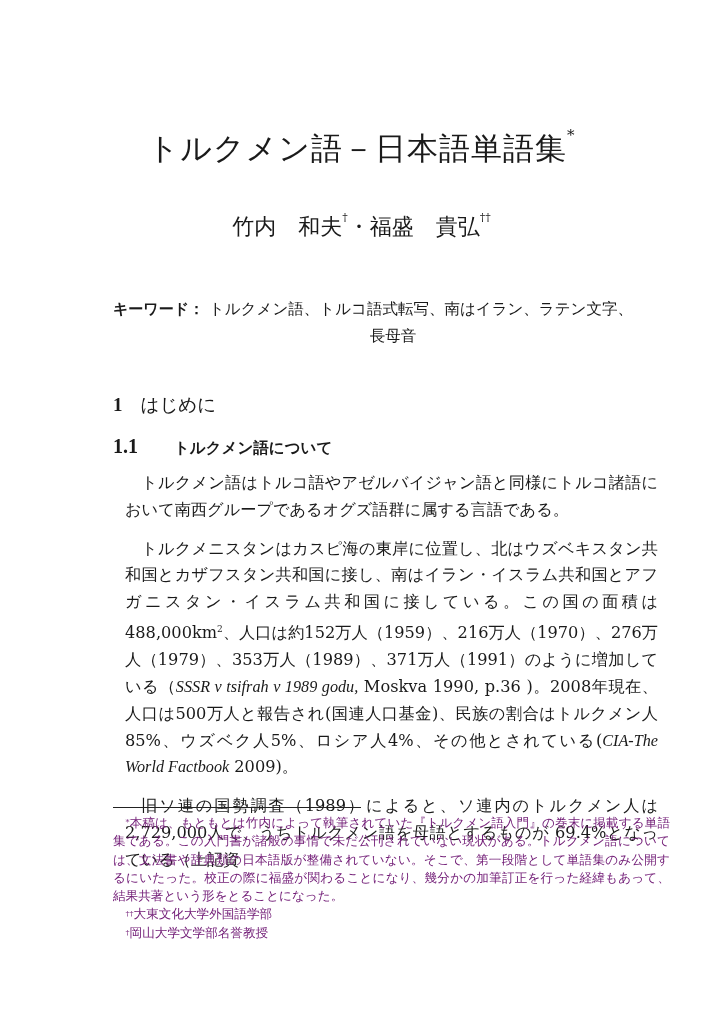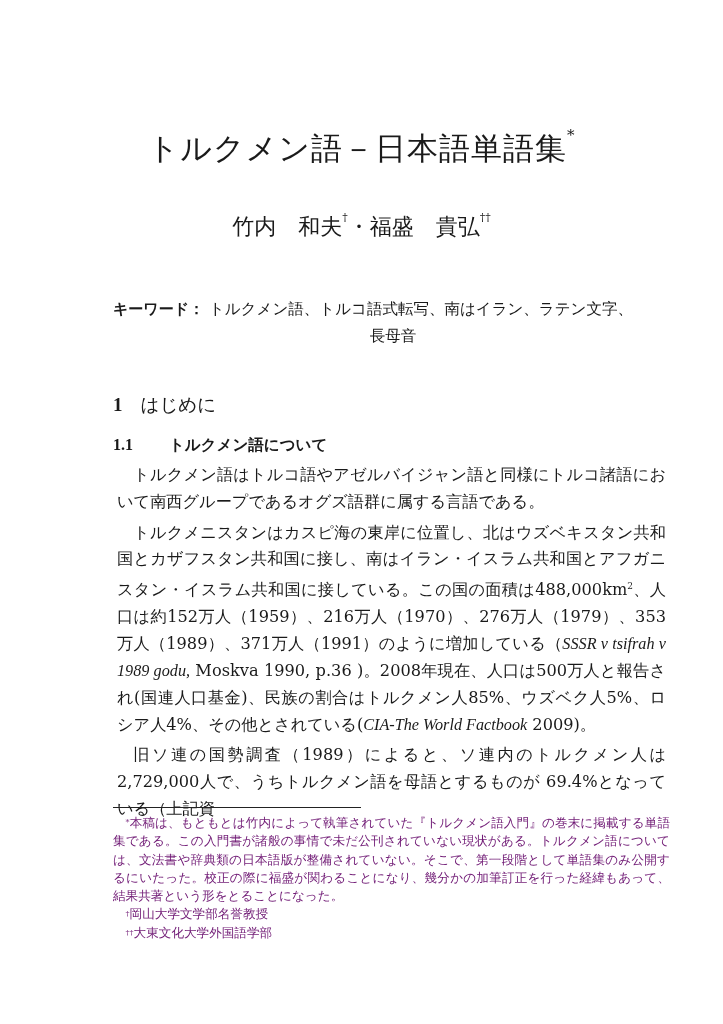--- a/index.html
+++ b/index.html
@@ -11,25 +11,25 @@
     .title sup { font-size: 15px; vertical-align: top; position: relative; top: -2px; }
     .authors { position: absolute; top: 212px; left: 0; width: 723px; text-align: center; font-size: 22px; }
     .authors sup { font-size: 11px; vertical-align: top; position: relative; top: -1px; }
     .keywords { position: absolute; top: 296px; left: 113px; width: 560px; font-size: 15.5px; line-height: 27px; }
     .keywords .kw-label { font-family: "DejaVu Sans", sans-serif; font-weight: bold; font-size: 15px; text-align: center; }
     .keywords .kw-line2 { display: block; text-align: center; }
     .h1 { position: absolute; top: 392px; left: 113px; font-size: 19px; }
     .h1 .num { font-weight: bold; font-family: "Liberation Serif", serif; font-size: 19px; margin-right: 18px; }
     .h1 .txt { font-family: "DejaVu Sans", sans-serif; font-size: 18.5px; text-align: center; }
     .h2 { position: absolute; top: 435px; left: 113px; font-size: 16px; }
-    .h2 .num { font-weight: bold; font-family: "Liberation Serif", serif; font-size: 16px; margin-right: 16px; }
+    .h2 .num { font-weight: bold; font-family: "Liberation Serif", serif; font-size: 20px; margin-right: 16px; }
     .h2 .txt { font-family: "DejaVu Sans", sans-serif; font-weight: bold; font-size: 15.5px; margin-left: 20px; }
     .body-text { position: absolute; top: 458px; left: 113px; width: 557px; font-size: 16.2px; line-height: 26.8px;
                  text-align: justify; text-justify: inter-character; }
-    .body-text p { margin: 4px; text-indent: 1em; }
+    .body-text p { margin: 12px; text-indent: 1em; }
     .body-text i { font-family: "Liberation Serif", serif; }
     .rule { position: absolute; top: 807px; left: 113px; width: 248px; height: 1px; background: #222; }
     .footnotes { position: absolute; top: 814px; left: 113px; width: 557px; font-size: 12.6px; line-height: 18.3px;
                  text-align: justify; text-justify: inter-character; color: #701a75; }
     .footnotes p { margin: 0; }
     .footnotes .fn-main { text-indent: 1em; }
     .footnotes .fn-aff { padding-left: 1em; }
     .footnotes sup { font-size: 8px; vertical-align: top; }
   </style>
 </head>
@@ -62,17 +62,17 @@
   <div class="body-text">
     <p>トルクメン語はトルコ語やアゼルバイジャン語と同様にトルコ諸語において南西グループであるオグズ語群に属する言語である。</p>
     <p><span>トルクメニスタンはカスピ海の東岸に位置し、北はウズベキスタン共和国とカザフスタン共和国に接し、南はイラン・イスラム共和国とアフガニスタン・イスラム共和国に接している。この国の面積は488,000km</span><sup style="font-size:9px;">2</sup><span>、人口は約152万人（1959）、216万人（1970）、276万人（1979）、353万人（1989）、371万人（1991）のように増加している（</span><i>SSSR v tsifrah v 1989 godu,</i><span> Moskva 1990, p.36 )。2008年現在、人口は500万人と報告され(国連人口基金)、民族の割合はトルクメン人85%、ウズベク人5%、ロシア人4%、その他とされている(</span><i>CIA-The World Factbook</i><span> 2009)。</span></p>
     <p>旧ソ連の国勢調査（1989）によると、ソ連内のトルクメン人は2,729,000人で、うちトルクメン語を母語とするものが 69.4%となっている（上記資</p>
   </div>
 
   <div class="rule"></div>
 
   <div class="footnotes">
     <p class="fn-main"><sup>*</sup><span>本稿は、もともとは竹内によって執筆されていた『トルクメン語入門』の巻末に掲載する単語集である。この入門書が諸般の事情で未だ公刊されていない現状がある。トルクメン語については、文法書や辞典類の日本語版が整備されていない。そこで、第一段階として単語集のみ公開するにいたった。校正の際に福盛が関わることになり、幾分かの加筆訂正を行った経緯もあって、結果共著という形をとることになった。</span></p>
+    <p class="fn-aff"><sup>††</sup><span>大東文化大学外国語学部</span></p>
     <p class="fn-aff"><sup>†</sup><span>岡山大学文学部名誉教授</span></p>
-    <p class="fn-aff"><sup>††</sup><span>大東文化大学外国語学部</span></p>
   </div>
 
 </div>
 
 </body></html>

